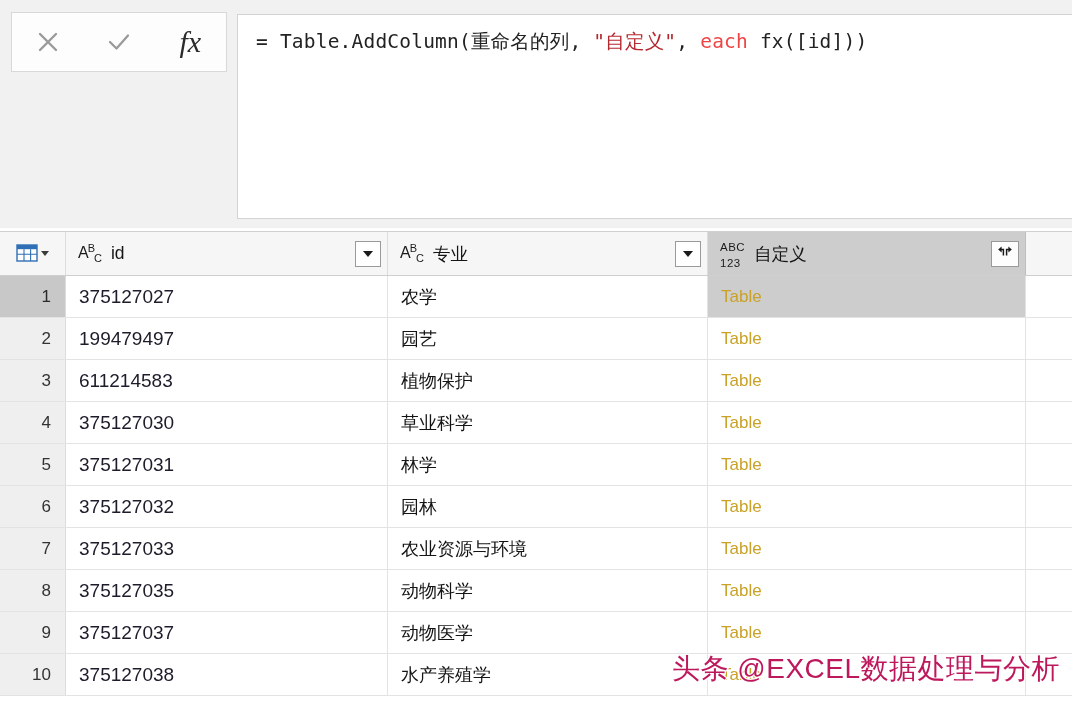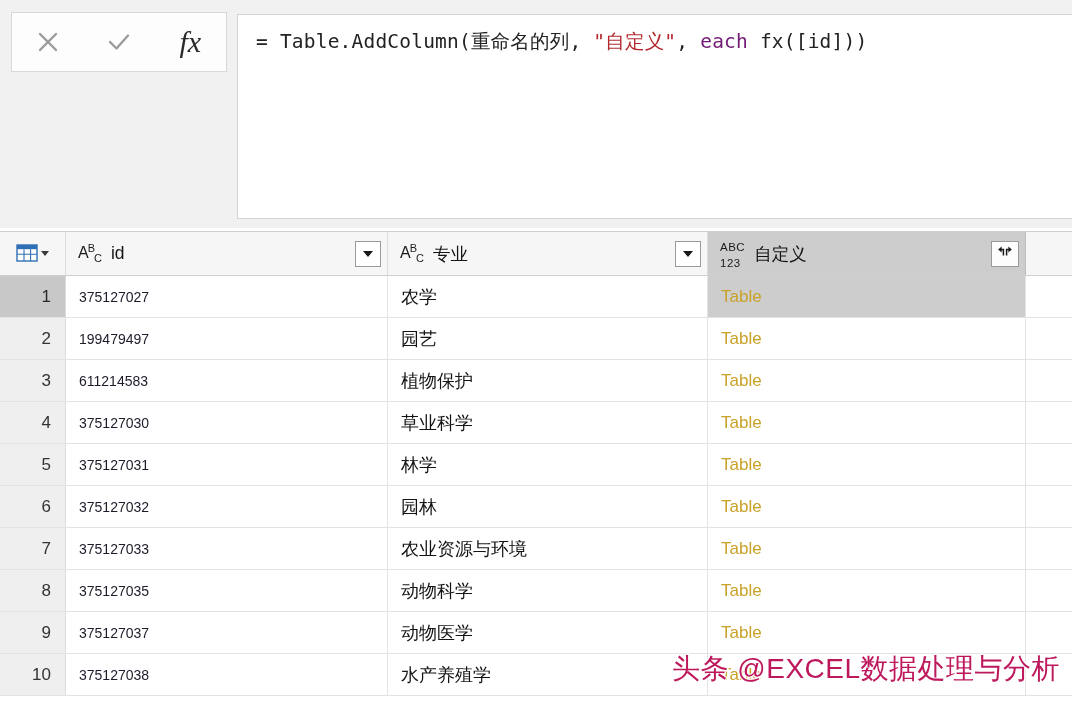--- a/index.html
+++ b/index.html
@@ -66,21 +66,21 @@
   }
   .formula-text {
     font-family: "DejaVu Sans Mono", "Liberation Mono", monospace;
     font-size: 19.5px;
     letter-spacing: 0.2px;
     color: #222222;
     white-space: pre;
     line-height: 1.3;
   }
   .tok-str { color: #b4282e; }
-  .tok-kw  { color: #701a75; }
+  .tok-kw  { color: #ef4444; }
 
   
   .grid {
     position: absolute;
     left: 0; top: 231px;
     width: 1072px;
     height: 473px;
     background: #ffffff;
     border-top: 1px solid #d0d0d0;
     box-sizing: border-box;
@@ -200,21 +200,21 @@
   }
   .cell.num {
     justify-content: flex-end;
     padding-right: 14px;
     background: #efefef;
     color: #333333;
     font-size: 17px;
     border-right: 1px solid #dcdcdc;
   }
   .cell.num.active { background: #c8c8c8; color: #2a2a2a; }
-  .cell.id   { font-size: 14px; color: #1c1c2a; }
+  .cell.id   { font-size: 19px; color: #1c1c2a; }
   .cell.major{ font-size: 18px; color: #141414; }
   .cell.cust { color: #c9a227; font-size: 17px; }
   .cell.cust.active { background: #cdcdcd; }
   .cell.tail { border-right: none; background: #ffffff; }
 
   
   .corner-icon { display: flex; align-items: center; }
   .corner-caret {
     width: 0; height: 0;
     border-left: 4px solid transparent;

